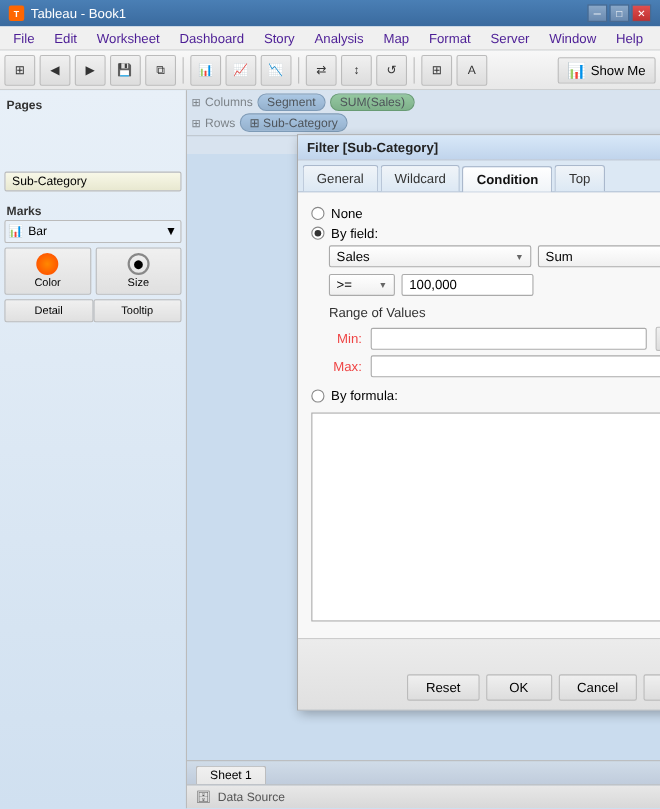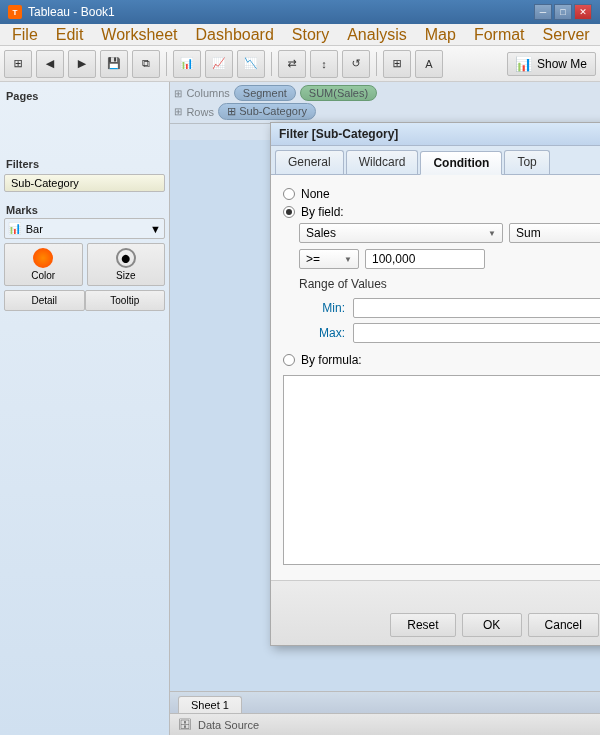--- a/index.html
+++ b/index.html
@@ -64,22 +64,22 @@
       background: #f0f0f0;
       border-bottom: 1px solid #ccc;
       height: 22px;
       display: flex;
       align-items: center;
       padding: 0 4px;
       gap: 2px;
     }
     .menu-item {
       padding: 2px 8px;
-      font-size: 16px;
-      color: #a16207;
+      font-size: 12px;
+      color: #4c1d95;
       cursor: pointer;
     }
 
     
     .toolbar {
       background: linear-gradient(to bottom, #f8f8f8, #e8e8e8);
       border-bottom: 1px solid #ccc;
       height: 36px;
       display: flex;
       align-items: center;
@@ -304,21 +304,21 @@
       border: 1px solid #aaa;
       border-radius: 2px;
       padding: 2px 6px;
       font-size: 12px;
       cursor: pointer;
       display: flex;
       align-items: center;
       justify-content: space-between;
     }
     .dropdown-arrow { font-size: 8px; color: #666; margin-left: 4px; }
-    .sales-dropdown { width: 204px; }
+    .sales-dropdown { width: 184px; }
     .sum-dropdown { width: 160px; }
     .op-dropdown { width: 60px; }
     .value-input {
       border: 1px solid #aaa;
       border-radius: 2px;
       padding: 2px 6px;
       font-size: 12px;
       width: 120px;
       background: white;
     }
@@ -331,24 +331,23 @@
       margin-bottom: 6px;
     }
     .range-row {
       display: flex;
       align-items: center;
       gap: 8px;
       margin-bottom: 4px;
     }
     .range-label {
       font-size: 12px;
-      color: #0369a1;
+      color: #ef4444;
       width: 30px;
       text-align: right;
-      margin-left: 16px;
     }
     .range-input {
       flex: 1;
       border: 1px solid #aaa;
       border-radius: 2px;
       padding: 2px 6px;
       font-size: 12px;
       background: white;
     }
     .load-btn {
@@ -491,21 +490,20 @@
   </div>
 </div>
 
 <div class="main-area">
 
   <div class="left-panel">
     <div class="panel-section-title">Pages</div>
 
     <div style="height:50px;"></div>
 
-    <div class="panel-section-title">Filters</div>
     <div class="filter-item">Sub-Category</div>
 
     <div class="marks-section">
       <div class="panel-section-title">Marks</div>
       <div class="marks-type">
         <span>📊</span>
         <span>Bar</span>
         <span style="margin-left:auto;">▼</span>
       </div>
       <div class="marks-grid">

